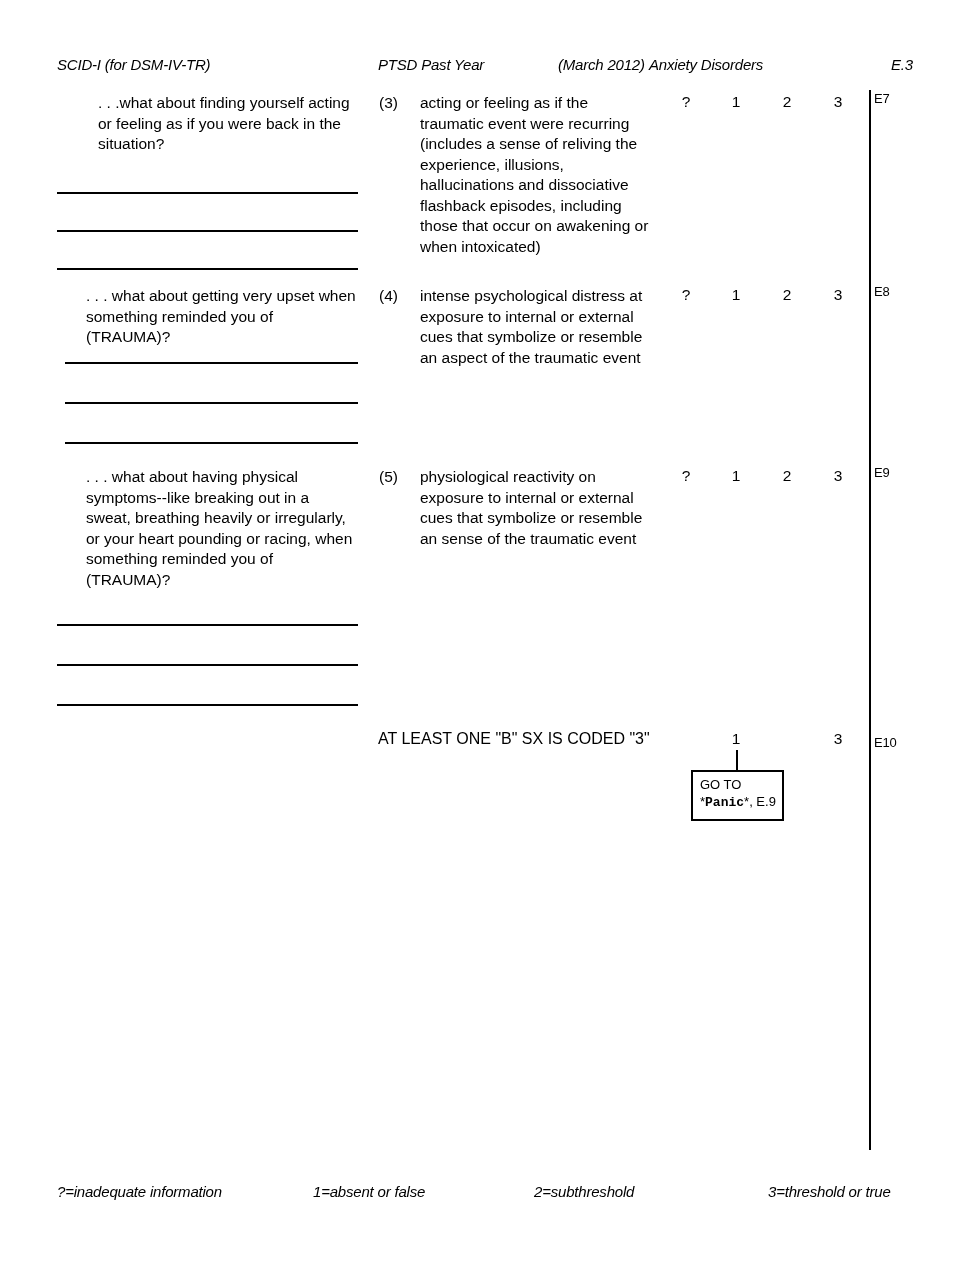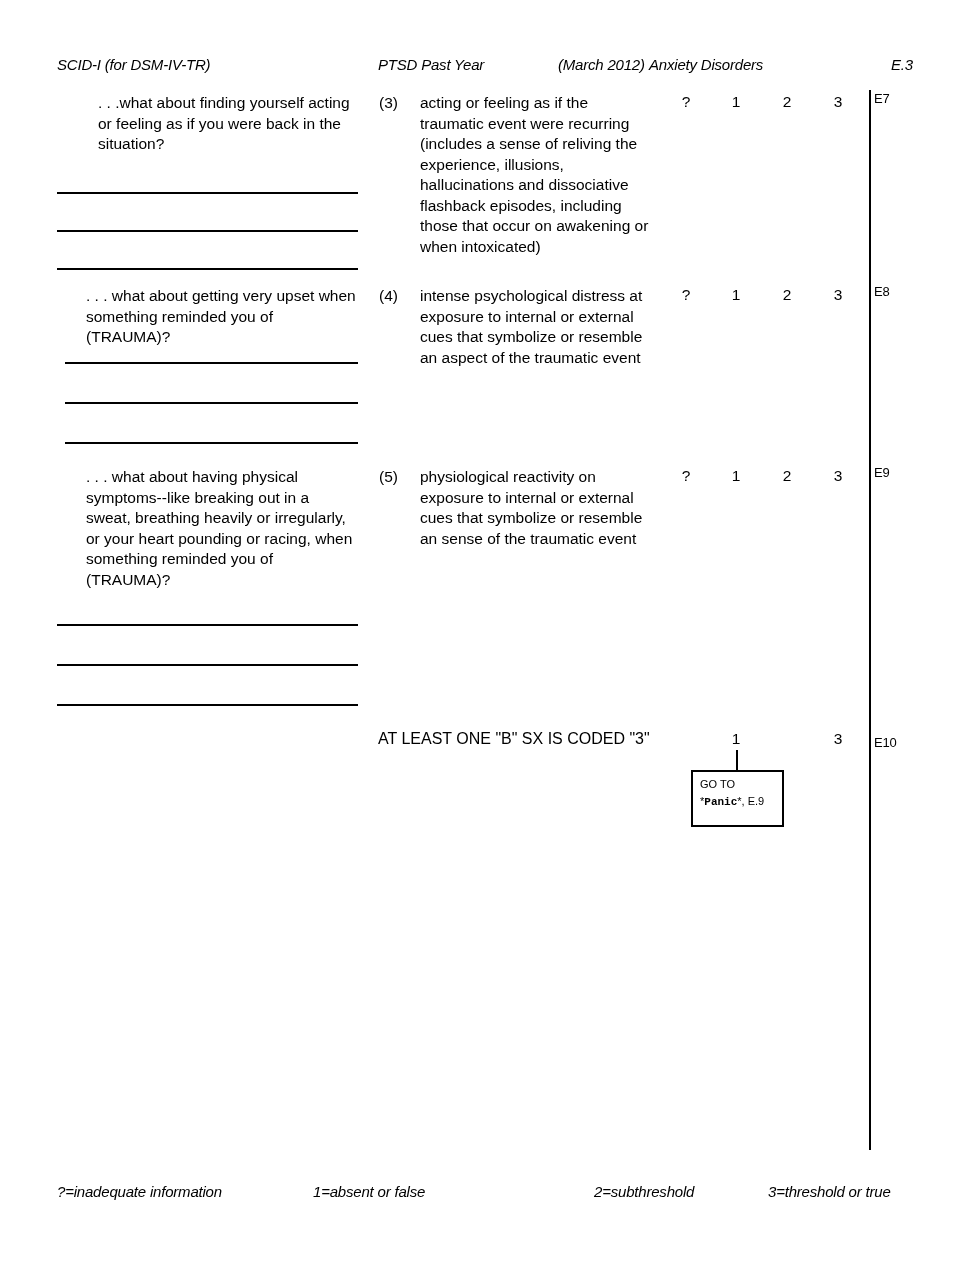--- a/index.html
+++ b/index.html
@@ -103,22 +103,22 @@
     position: absolute;
     left: 378px;
     font-size: 16px;
     white-space: nowrap;
   }
   .skipbox {
     position: absolute;
     box-sizing: border-box;
     border: 2px solid #000000;
     background: #ffffff;
-    padding: 4px 6px 14px 7px;
-    font-size: 11px;
+    padding: 4px 6px 8px 7px;
+    font-size: 13px;
     line-height: 17px;
   }
   .skipbox .bold { font-weight: bold; font-family: Liberation Mono, monospace; }
   .connector {
     position: absolute;
     width: 2px;
     background: #000000;
   }
 
   
@@ -132,21 +132,21 @@
     font-size: 15px;
     letter-spacing: -0.2px;
   }
   .legend span {
     position: absolute;
     top: 0;
     white-space: nowrap;
   }
   .lg-0 { left: 57px; }
   .lg-1 { left: 313px; }
-  .lg-2 { left: 594px; }
+  .lg-2 { left: 534px; }
   .lg-3 { left: 768px; }
 </style>
 </head>
 <body>
 
 <div class="page">
 
   <div class="runhead">
     <span class="rh-scid">SCID-I (for DSM-IV-TR)</span>
     <span class="rh-module">PTSD Past Year</span>

